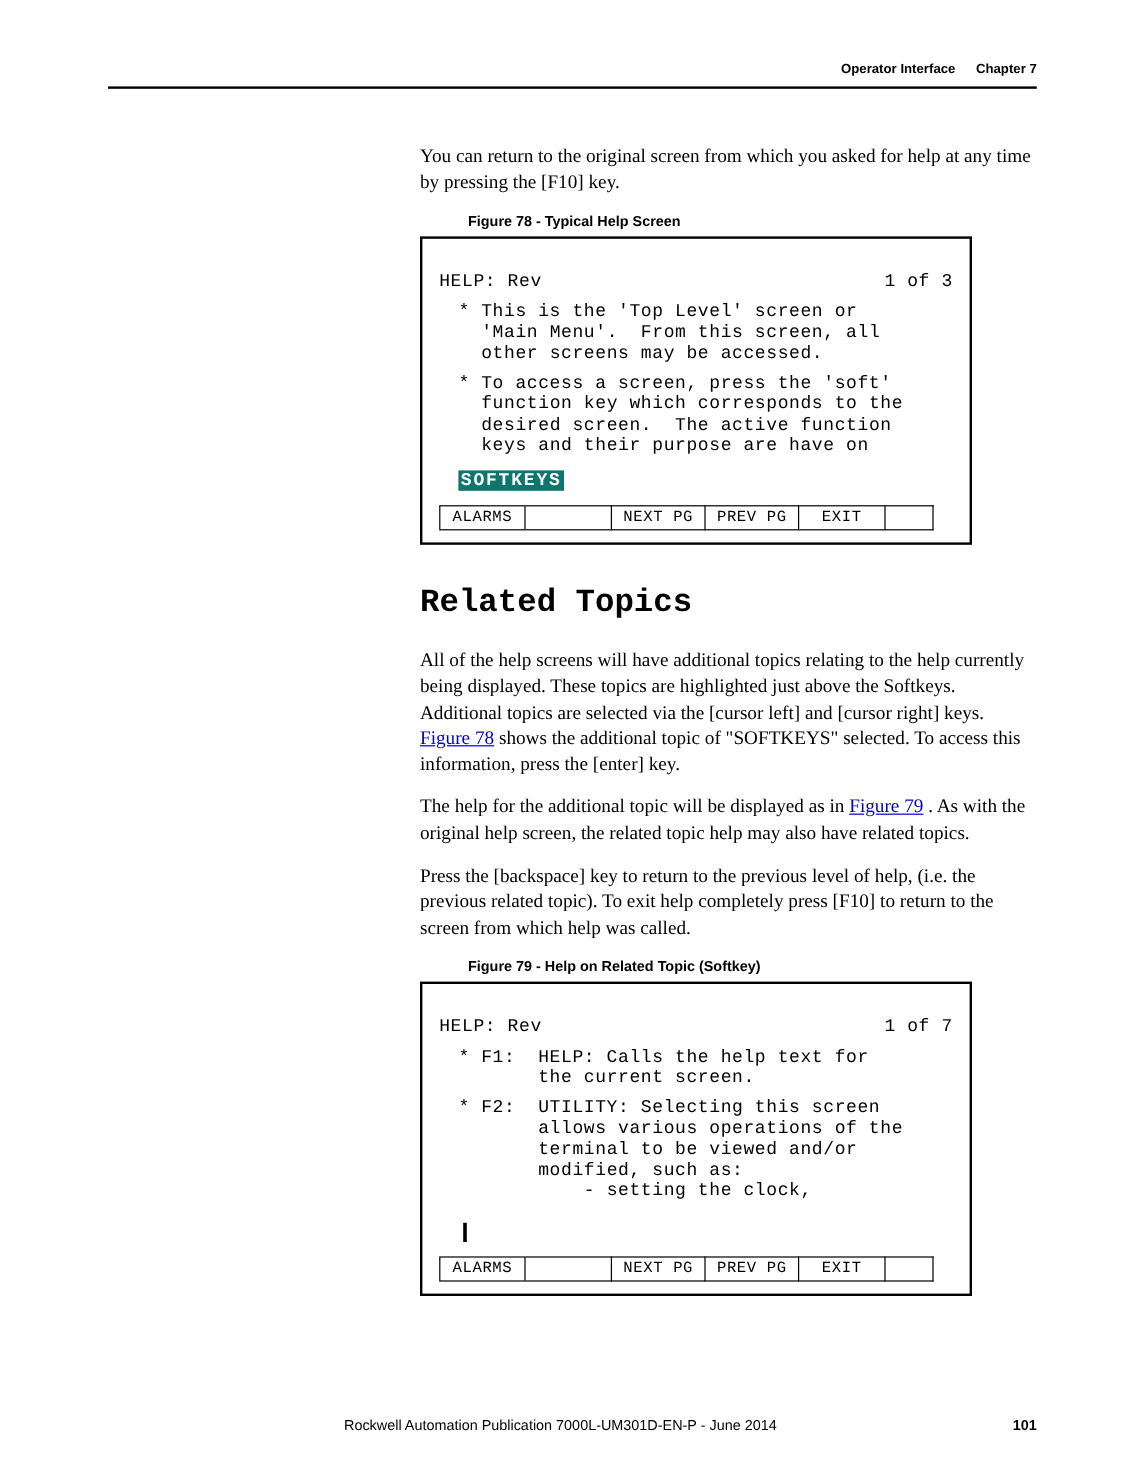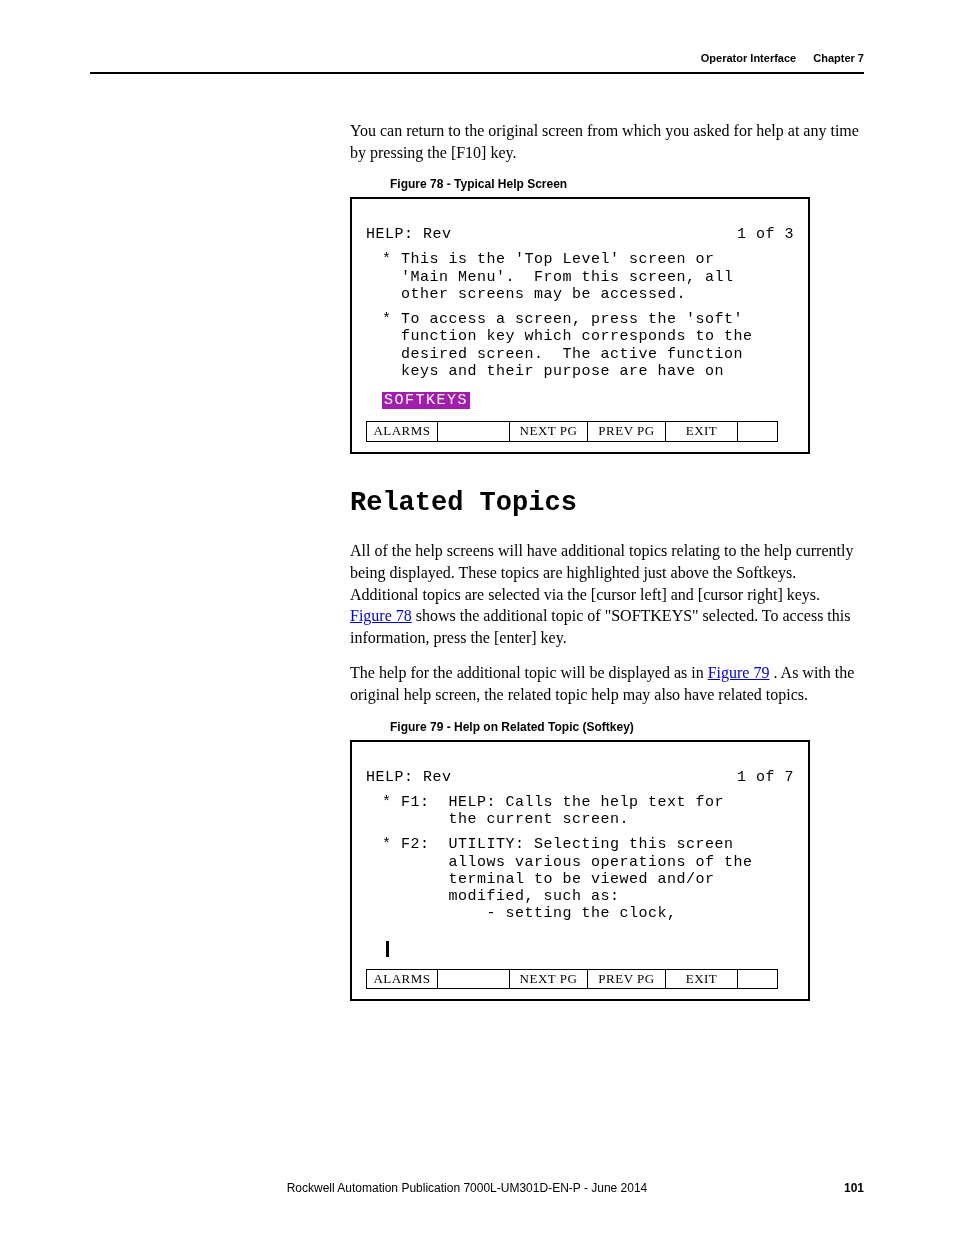--- a/index.html
+++ b/index.html
@@ -59,25 +59,25 @@
   .term-head {
     display: flex;
     justify-content: space-between;
     margin-bottom: 6px;
   }
   .term-block {
     margin: 8px 0 8px 16px;
     white-space: pre-wrap;
   }
   .term-highlight {
-    background: #a21caf;
+    background: #0f766e;
     color: #fff;
     padding: 0 2px;
     letter-spacing: 1.5px;
-    font-weight: normal;
+    font-weight: bold;
     display: inline-block;
     margin-left: 16px;
     margin-top: 4px;
     margin-bottom: 8px;
   }
   .term-cursor {
     display: inline-block;
     width: 3px;
     height: 16px;
     background: #000;
@@ -90,21 +90,21 @@
     display: flex;
     gap: 0;
     margin-top: 4px;
   }
   .softkey {
     border: 1.5px solid #000;
     text-align: center;
     font-size: 13px;
     padding: 2px 0;
     white-space: nowrap;
-    font-family: Liberation Serif, serif;
+    font-family: Liberation Mono, monospace;
   }
   .sk-alarms { width: 72px; }
   .sk-blank  { width: 72px; border-left: none; }
   .sk-next   { width: 78px; border-left: none; }
   .sk-prev   { width: 78px; border-left: none; }
   .sk-exit   { width: 72px; border-left: none; }
   .sk-blank2 { width: 40px; border-left: none; border-right:1.5px solid #000;}
   h2.section-title {
     font-family: Liberation Mono, monospace;
     font-weight: bold;
@@ -166,20 +166,21 @@
   <h2 class="section-title">Related Topics</h2>
 
   <p class="para">
     <span>All of the help screens will have additional topics relating to the help currently being displayed. These topics are highlighted just above the Softkeys. Additional topics are selected via the [cursor left] and [cursor right] keys. </span><a class="link">Figure 78</a><span> shows the additional topic of "SOFTKEYS" selected. To access this information, press the [enter] key.</span>
   </p>
 
   <p class="para">
     <span>The help for the additional topic will be displayed as in </span><a class="link">Figure 79</a><span> . As with the original help screen, the related topic help may also have related topics.</span>
   </p>
 
+  <p class="para">Press the [backspace] key to return to the previous level of help, (i.e. the previous related topic). To exit help completely press [F10] to return to the screen from which help was called.</p>
 
   <div class="fig-caption">Figure 79 - Help on Related Topic (Softkey)</div>
 
   <div class="terminal">
     <div class="term-head">
       <span>HELP: Rev</span>
       <span>1 of  7</span>
     </div>
     <div class="term-block">* F1:  HELP: Calls the help text for
        the current screen.</div>

